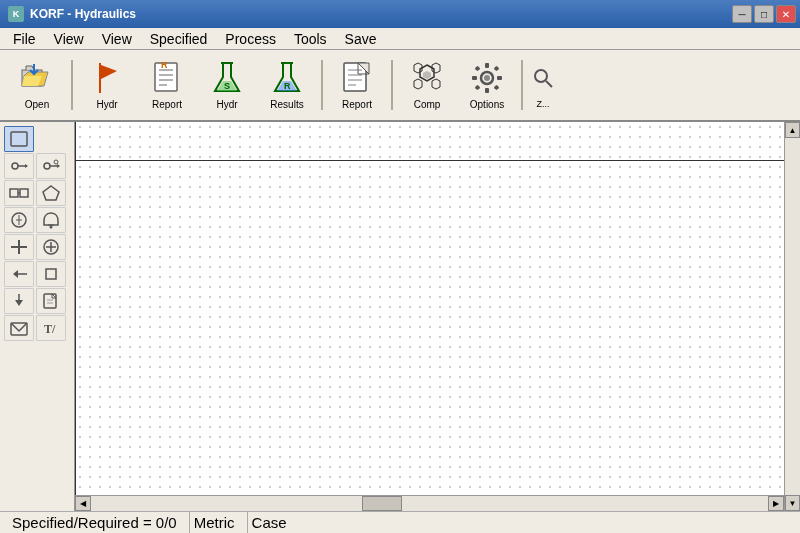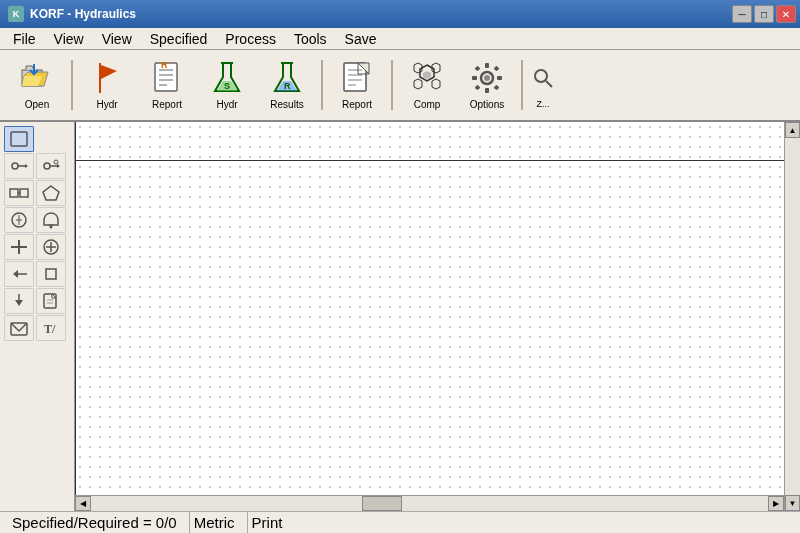--- a/index.html
+++ b/index.html
@@ -575,15 +575,15 @@
 </div>
 
 <div class="status-bar">
   <div class="status-section">
     <span>Specified/Required = 0/0</span>
   </div>
   <div class="status-section">
     <span>Metric</span>
   </div>
   <div class="status-section">
-    <span>Print</span>
+    <span>Case</span>
   </div>
 </div>
 
 </body></html>

